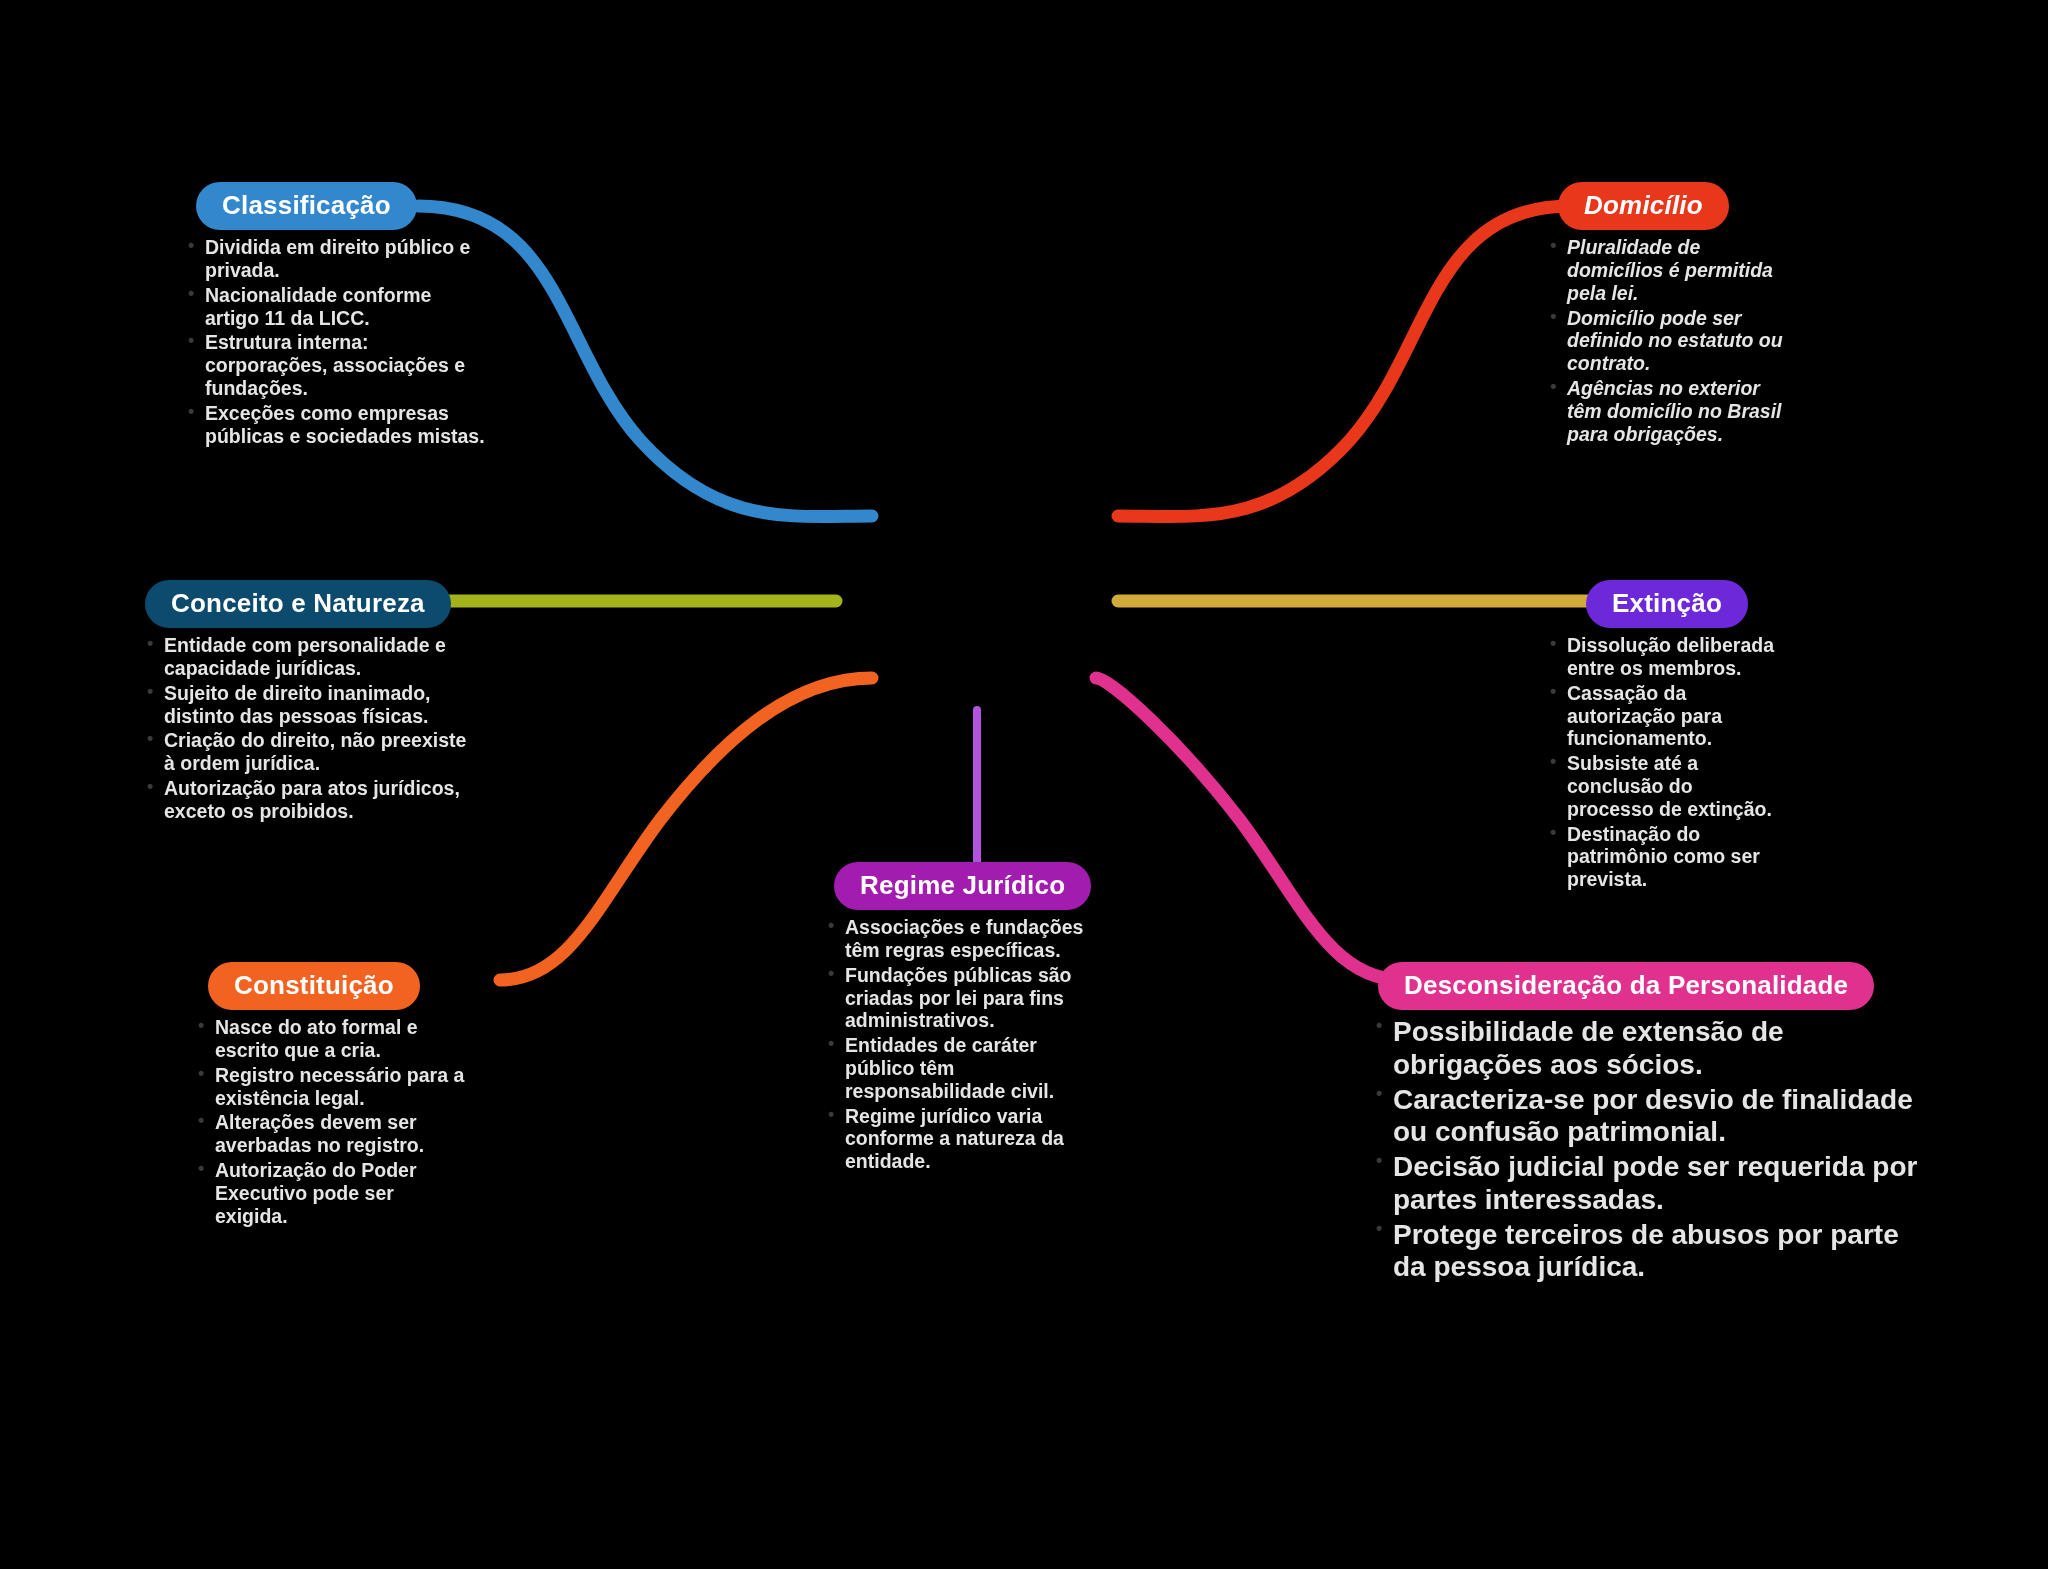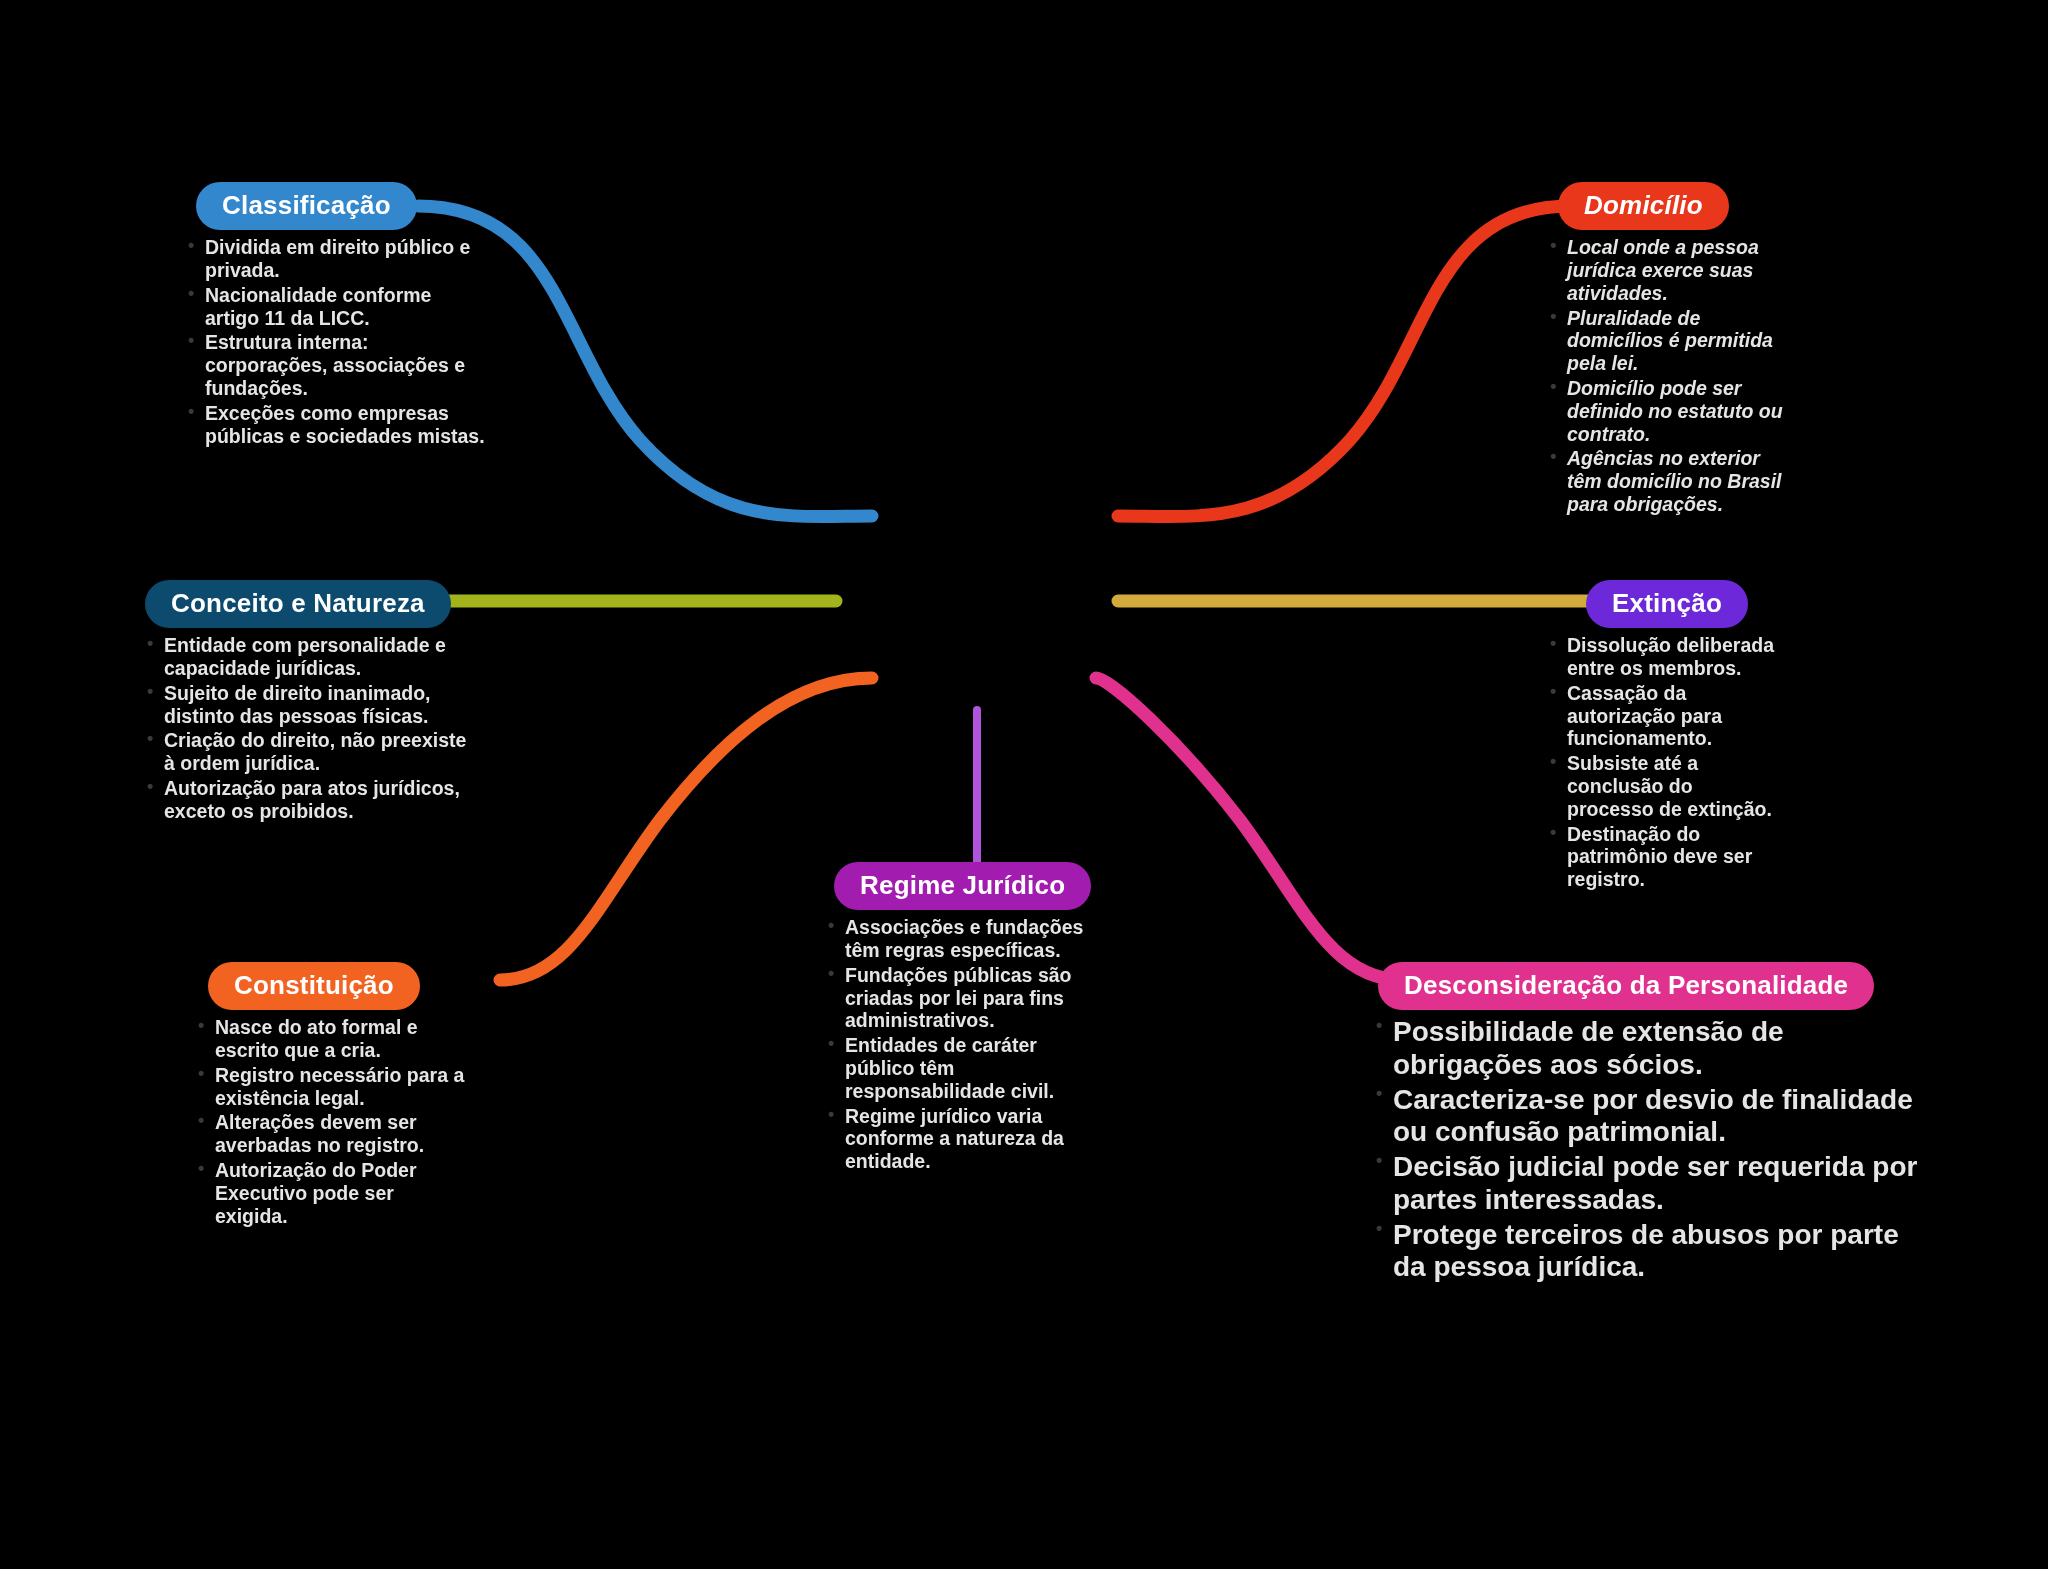--- a/index.html
+++ b/index.html
@@ -139,21 +139,20 @@
       <li>Dividida em direito público e privada.</li>
       <li>Nacionalidade conforme artigo 11 da LICC.</li>
       <li>Estrutura interna: corporações, associações e fundações.</li>
       <li>Exceções como empresas públicas e sociedades mistas.</li>
     </ul>
   </div>
 
   <div class="branch" id="branch-domicilio">
     <div class="branch-pill" style="background: rgb(232, 55, 27);">Domicílio</div>
     <ul class="branch-list">
-      <li>Local onde a pessoa jurídica exerce suas atividades.</li>
       <li>Pluralidade de domicílios é permitida pela lei.</li>
       <li>Domicílio pode ser definido no estatuto ou contrato.</li>
       <li>Agências no exterior têm domicílio no Brasil para obrigações.</li>
     </ul>
   </div>
 
   <div class="branch" id="branch-conceito">
     <div class="branch-pill" style="background: #0c4a6e;">Conceito e Natureza</div>
     <ul class="branch-list">
       <li>Entidade com personalidade e capacidade jurídicas.</li>
@@ -162,21 +161,21 @@
       <li>Autorização para atos jurídicos, exceto os proibidos.</li>
     </ul>
   </div>
 
   <div class="branch" id="branch-extincao">
     <div class="branch-pill" style="background: #6d28d9;">Extinção</div>
     <ul class="branch-list">
       <li>Dissolução deliberada entre os membros.</li>
       <li>Cassação da autorização para funcionamento.</li>
       <li>Subsiste até a conclusão do processo de extinção.</li>
-      <li>Destinação do patrimônio deve ser registro.</li>
+      <li>Destinação do patrimônio como ser prevista.</li>
     </ul>
   </div>
 
   <div class="branch" id="branch-constituicao">
     <div class="branch-pill" style="background: rgb(242, 99, 34);">Constituição</div>
     <ul class="branch-list">
       <li>Nasce do ato formal e escrito que a cria.</li>
       <li>Registro necessário para a existência legal.</li>
       <li>Alterações devem ser averbadas no registro.</li>
       <li>Autorização do Poder Executivo pode ser exigida.</li>

